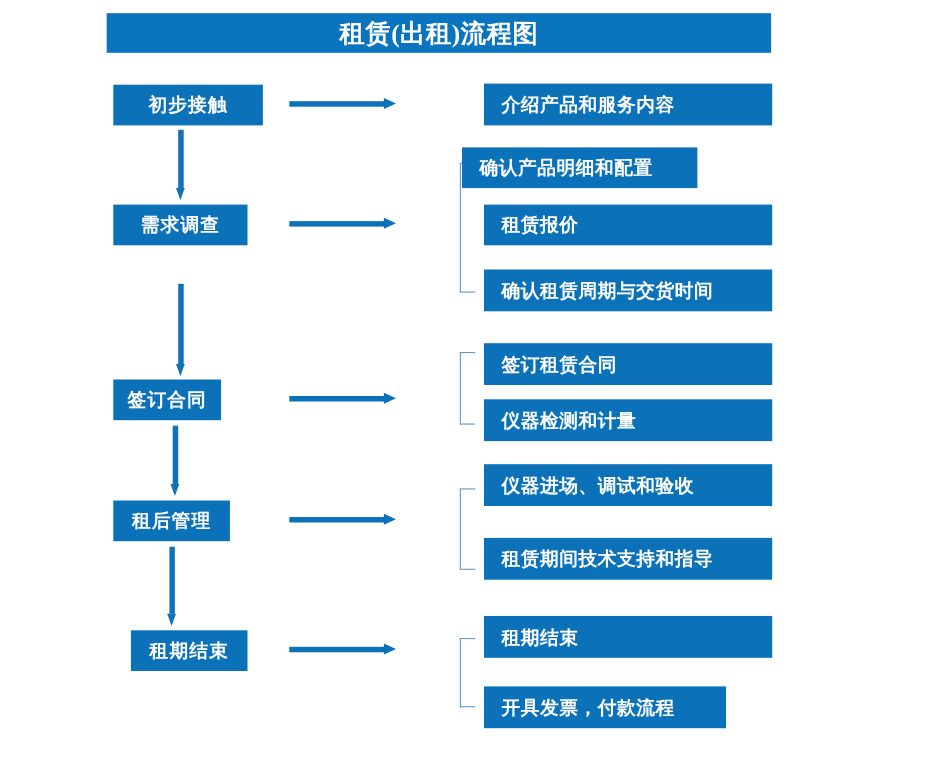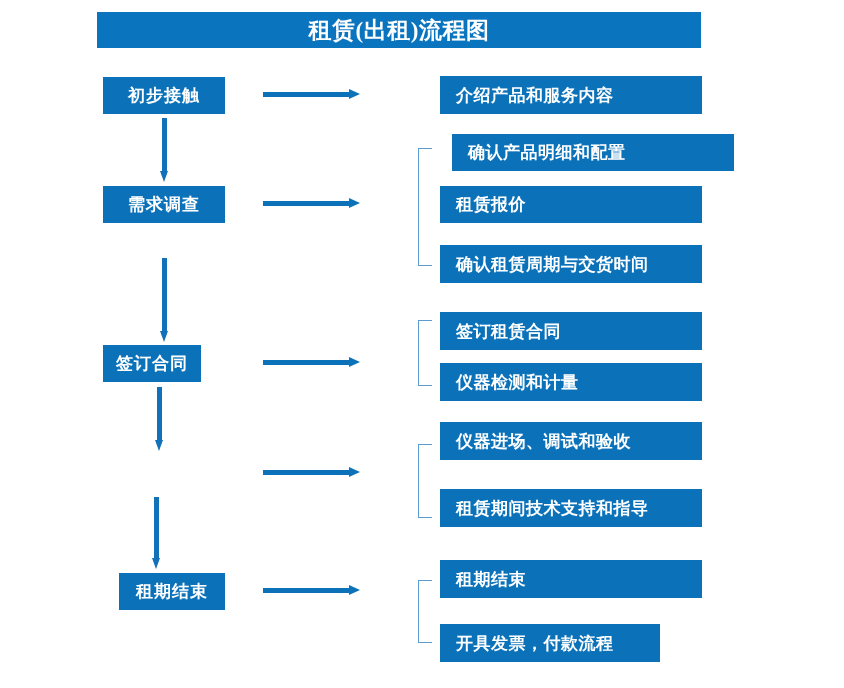--- a/index.html
+++ b/index.html
@@ -112,26 +112,27 @@
     box-sizing: border-box;
   }
 </style>
 </head>
 <body>
 
 <div id="canvas">
 
   <div class="title-bar">租赁(出租)流程图</div>
 
-  <div class="box stage" style="left:103px; top:77px; width:122px; height:37px;">初步接触</div>
+  <div class="box stage" style="left:103px; top:77px; width:136px; height:37px;">初步接触</div>
 
   <div class="box stage" style="left:103px; top:186px; width:122px; height:37px;">需求调查</div>
 
   <div class="box stage" style="left:103px; top:345px; width:98px; height:37px;">签订合同</div>
 
+  <div class="box stage" style="left:103px; top:455px; width:106px; height:37px;">租后管理</div>
 
   <div class="box stage" style="left:103px; top:573px; width:106px; height:37px;margin-left:16px;">租期结束</div>
 
   <div class="v-arrow" style="left:160px; top:118px; height:64px;">
     <div class="shaft" style="height:53px;"></div>
     <div class="head" style="top:53px;"></div>
   </div>
 
   <div class="v-arrow" style="left:160px; top:258px; height:84px;">
     <div class="shaft" style="height:73px;"></div>
@@ -176,21 +177,21 @@
   <div class="bracket" style="left:418px; top:148px; height:118px;"></div>
 
   <div class="bracket" style="left:418px; top:320px; height:66px;"></div>
 
   <div class="bracket" style="left:418px; top:444px; height:74px;"></div>
 
   <div class="bracket" style="left:418px; top:580px; height:63px;"></div>
 
   <div class="box detail" style="left:440px; top:76px; width:262px; height:38px;">介绍产品和服务内容</div>
 
-  <div class="box detail" style="left:452px; top:134px; width:282px; height:37px;text-align:right;">确认产品明细和配置</div>
+  <div class="box detail" style="left:420px; top:134px; width:214px; height:37px;text-align:right;">确认产品明细和配置</div>
 
   <div class="box detail" style="left:440px; top:186px; width:262px; height:37px;">租赁报价</div>
 
   <div class="box detail" style="left:440px; top:245px; width:262px; height:38px;">确认租赁周期与交货时间</div>
 
   <div class="box detail" style="left:440px; top:312px; width:262px; height:38px;">签订租赁合同</div>
 
   <div class="box detail" style="left:440px; top:363px; width:262px; height:38px;">仪器检测和计量</div>
 
   <div class="box detail" style="left:440px; top:422px; width:262px; height:38px;">仪器进场、调试和验收</div>

